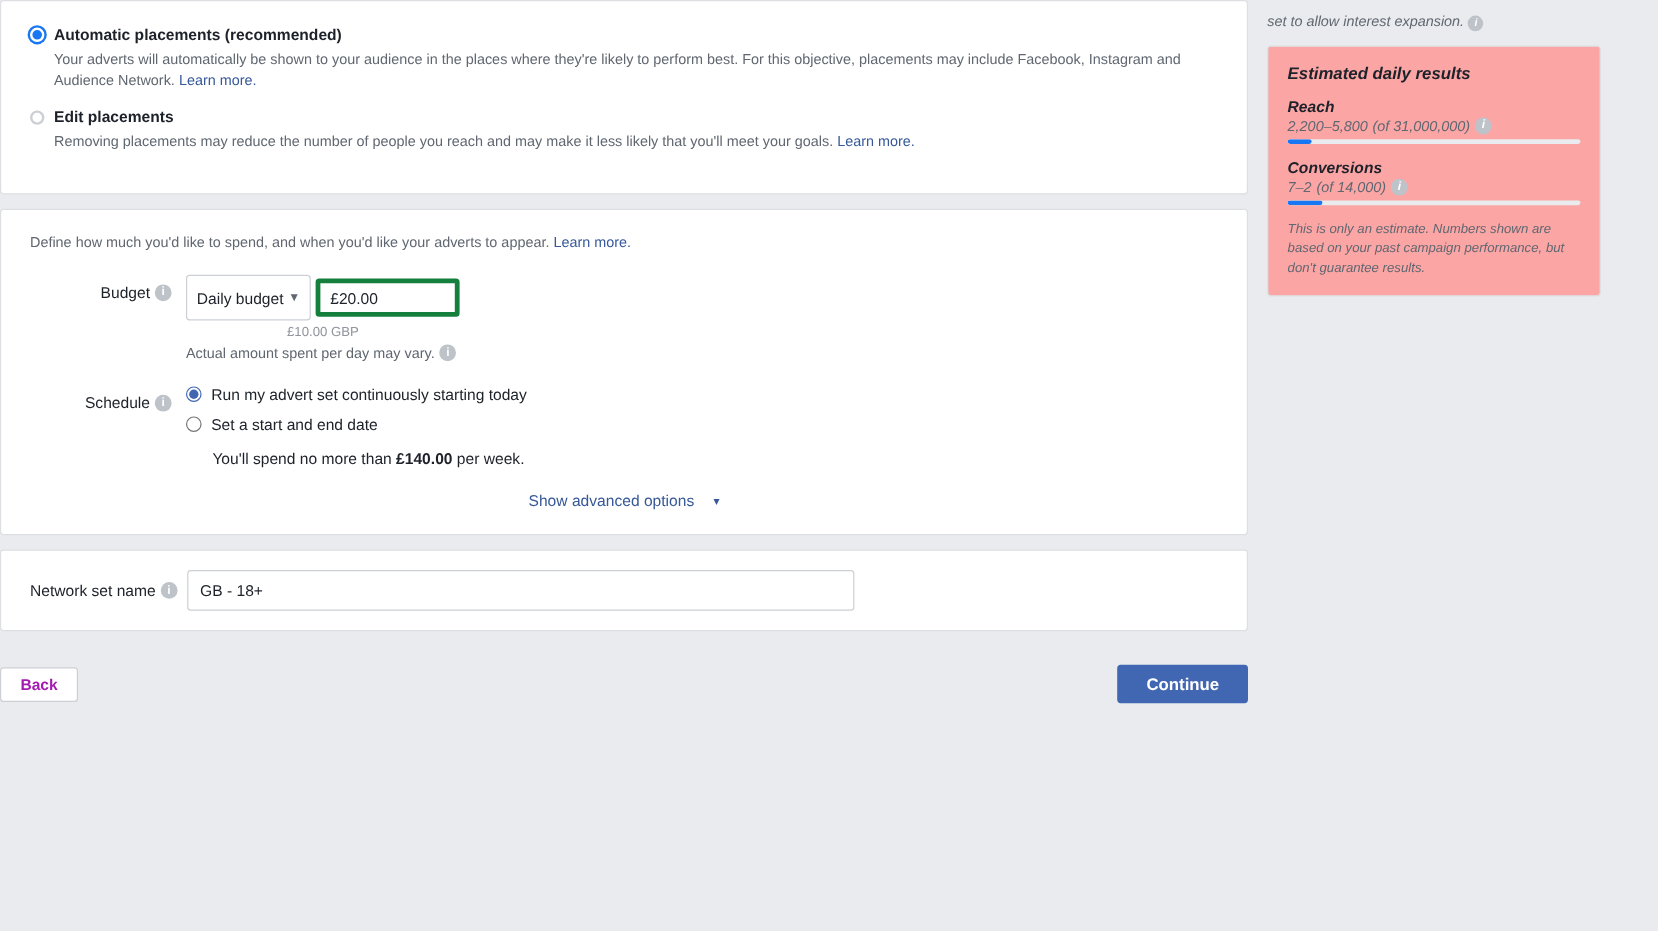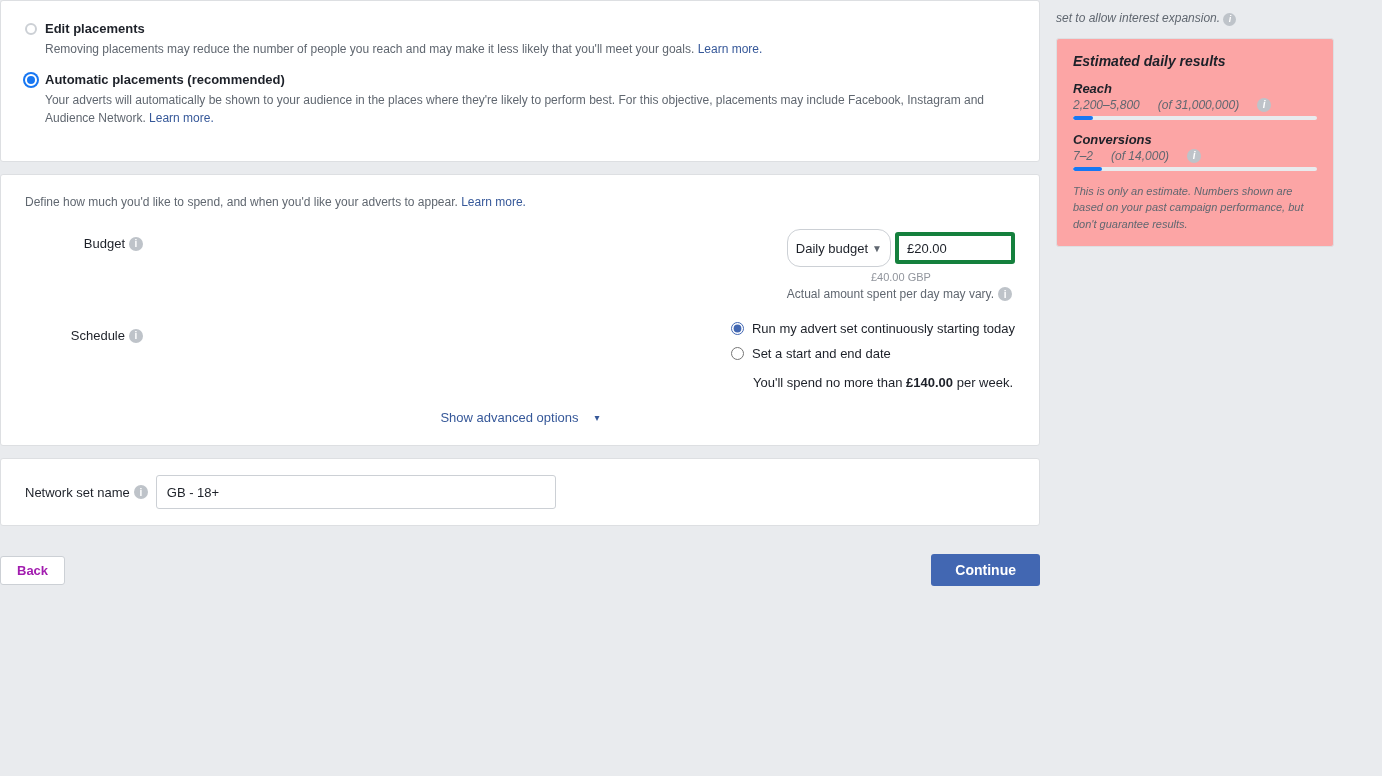--- a/index.html
+++ b/index.html
@@ -62,21 +62,20 @@
     }
     .section-desc {
       font-size: 12px;
       color: #606770;
       margin-bottom: 20px;
     }
     .form-row {
       display: flex;
       align-items: flex-start;
       margin-bottom: 20px;
-      justify-content: space-between;
     }
     .form-label {
       width: 130px;
       text-align: right;
       padding-right: 12px;
       padding-top: 7px;
       font-size: 13px;
       color: #1d2129;
       display: flex;
       align-items: center;
@@ -104,21 +103,21 @@
     }
     .budget-inputs {
       display: flex;
       gap: 4px;
       align-items: center;
     }
     .budget-dropdown {
       display: flex;
       align-items: center;
       border: 1px solid #ccd0d5;
-      border-radius: 13px;
+      border-radius: 3px;
       background: #fff;
       padding: 18px 8px;
       font-size: 13px;
       cursor: pointer;
       gap: 4px;
       height: 32px;
     }
     .budget-input {
       border: 4px solid #15803d;
       border-radius: 3px;
@@ -194,21 +193,21 @@
       display: flex;
       align-items: center;
       gap: 4px;
       white-space: nowrap;
     }
     .advert-name-input {
       border: 1px solid #ccd0d5;
       border-radius: 3px;
       padding: 6px 10px;
       font-size: 13px;
-      width: 400px;
+      width: 556px;
       height: 34px;
       outline: none;
       color: #1d2129;
     }
 
     
     .bottom-bar {
       display: flex;
       justify-content: space-between;
       align-items: center;
@@ -254,21 +253,21 @@
       font-weight: 600;
       color: #1d2129;
       margin-bottom: 2px;
     }
     .stat-range {
       font-size: 12px;
       color: #606770;
       margin-bottom: 4px;
       display: flex;
       align-items: center;
-      gap: 18px;
+      gap: 4px;
     }
     .progress-bar-container {
       width: 100%;
       height: 4px;
       background: #e9ebee;
       border-radius: 2px;
       margin-bottom: 12px;
       position: relative;
       overflow: hidden;
     }
@@ -323,36 +322,36 @@
     }
   </style>
 </head>
 <body>
 
 <div class="main-content">
 
   <div class="card">
 
     <div class="placement-option">
+      <div class="dot-filled"></div>
+      <div>
+        <div class="placement-option-title">Automatic placements (recommended)</div>
+        <div class="placement-option-desc">
+          <span>Your adverts will automatically be shown to your audience in the places where they're likely to perform best. For this objective, placements may include Facebook, Instagram and Audience Network.</span>
+          <a class="learn-more-link" href="#">Learn more.</a>
+        </div>
+      </div>
+    </div>
+
+    <div class="placement-option">
       <div class="dot-empty"></div>
       <div>
         <div class="placement-option-title">Edit placements</div>
         <div class="placement-option-desc">
           <span>Removing placements may reduce the number of people you reach and may make it less likely that you'll meet your goals.</span>
-          <a class="learn-more-link" href="#">Learn more.</a>
-        </div>
-      </div>
-    </div>
-
-    <div class="placement-option">
-      <div class="dot-filled"></div>
-      <div>
-        <div class="placement-option-title">Automatic placements (recommended)</div>
-        <div class="placement-option-desc">
-          <span>Your adverts will automatically be shown to your audience in the places where they're likely to perform best. For this objective, placements may include Facebook, Instagram and Audience Network.</span>
           <a class="learn-more-link" href="#">Learn more.</a>
         </div>
       </div>
     </div>
   </div>
 
   <div class="card">
     <div class="section-desc">
       <span>Define how much you'd like to spend, and when you'd like your adverts to appear.</span>
       <a class="learn-more-link" href="#">Learn more.</a>
@@ -364,21 +363,21 @@
         <span class="info-icon">i</span>
       </div>
       <div class="form-control-group">
         <div class="budget-inputs">
           <div class="budget-dropdown">
             <span>Daily budget</span>
             <span style="font-size:10px; color:#606770;">▼</span>
           </div>
           <input type="text" class="budget-input" value="£20.00" style="">
         </div>
-        <div class="budget-subtext">£40.00 GBP</div>
+        <div class="budget-subtext">£10.00 GBP</div>
         <div class="actual-amount-text">
           <span>Actual amount spent per day may vary.</span>
           <span class="info-icon">i</span>
         </div>
       </div>
     </div>
 
     <div class="form-row">
       <div class="form-label">
         <span>Schedule</span>

